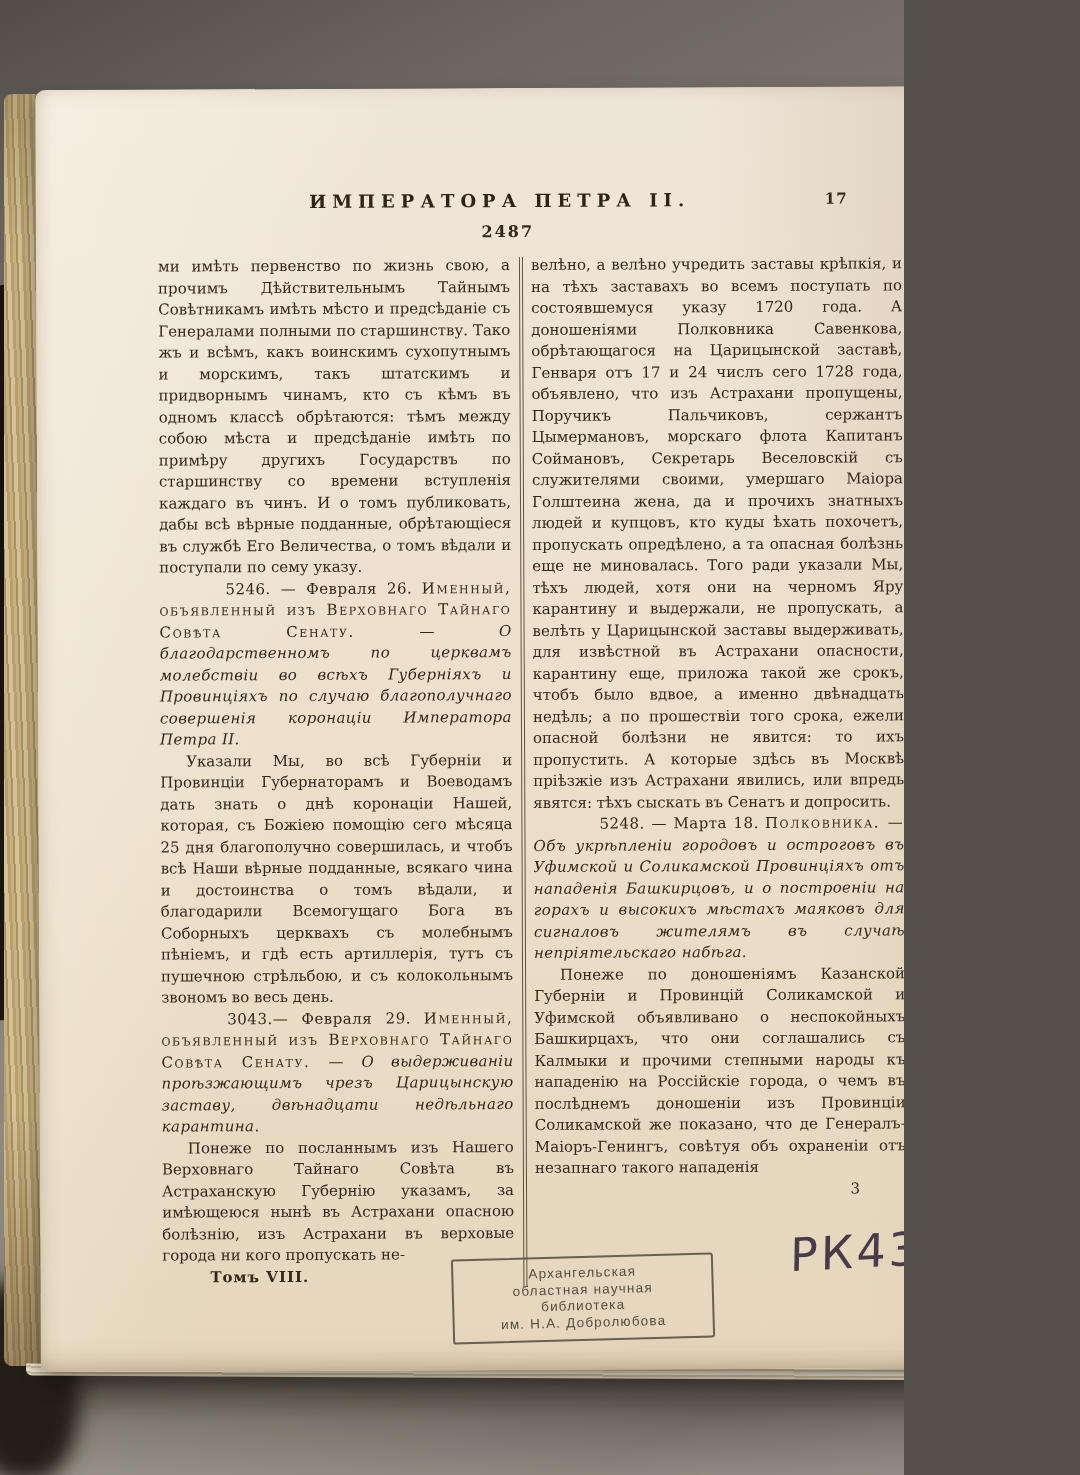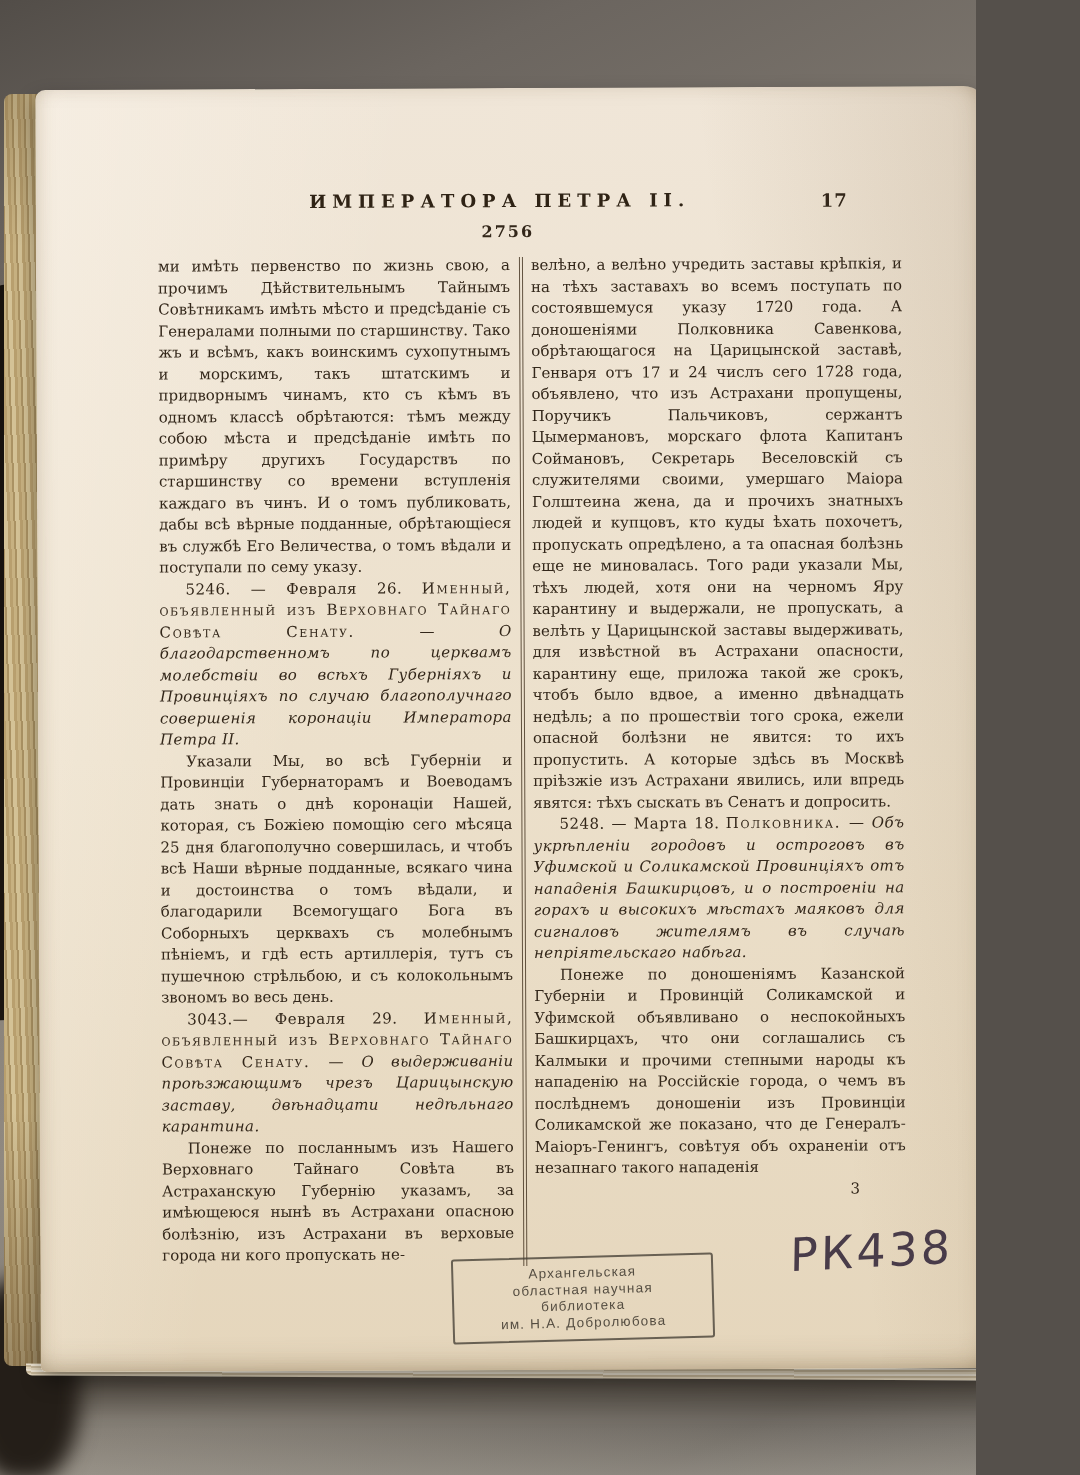--- a/index.html
+++ b/index.html
@@ -1,17 +1,17 @@
 <!DOCTYPE html>
 <html><head>
 <meta charset="utf-8">
 <style>
   html,body{margin:0;padding:0;background:#55504b;}
   .scene{
-    position:relative;width:976px;height:1475px;overflow:hidden;
+    position:relative;width:904px;height:1475px;overflow:hidden;
     background:linear-gradient(155deg,#524d48 0%,#6b655f 14%,#837c73 38%,#908980 60%,#837d74 78%,#716c65 92%,#7b766f 100%);
     font-family:"DejaVu Serif", serif;
   }
   
   .floor-shadow{position:absolute;left:0px;top:1352px;width:1020px;height:70px;
     background:linear-gradient(180deg,rgba(25,18,10,0) 0%,rgba(25,18,10,.55) 35%,rgba(25,18,10,.25) 75%,rgba(25,18,10,0) 100%);
     filter:blur(5px);}
   .floor-light{position:absolute;left:0;top:1425px;width:1080px;height:50px;
     background:linear-gradient(180deg,rgba(190,184,172,0) 0%,rgba(190,184,172,.35) 100%);}
   .dark-corner{position:absolute;left:-30px;top:1280px;width:110px;height:200px;background:#241e18;filter:blur(10px);border-radius:40%;}
@@ -41,31 +41,31 @@
     box-shadow:0 10px 20px rgba(0,0,0,.38),
       inset -16px 0 30px -18px rgba(100,75,40,.5),
       inset 0 -18px 34px -22px rgba(100,75,40,.45),
       inset 10px 0 24px -16px rgba(120,95,55,.35);
     color:#33271a;
   }
   .page-inner{position:relative;padding:102px 0 0 0;}
   .header-row{position:relative;margin:0 86px 0 122px;height:30px;}
   .running-title{position:absolute;left:50%;transform:translateX(calc(-50% - 30px));
     font-size:18px;font-weight:bold;letter-spacing:6px;white-space:nowrap;color:#2f2315;}
-  .page-number{position:absolute;right:54px;top:1px;font-size:18px;font-weight:bold;letter-spacing:1px;}
+  .page-number{position:absolute;right:54px;top:1px;font-size:15px;font-weight:bold;letter-spacing:1px;}
   .year-row{margin:2px 86px 0 122px;text-align:center;}
   .year{display:inline-block;transform:translateX(-22px);font-size:16px;font-weight:bold;letter-spacing:2px;}
   .text-block{display:flex;margin:14px 86px 0 122px;}
   .col{font-size:15px;line-height:21.5px;text-align:justify;}
   .col-left{width:352px;}
   .col-right{flex:1;}
   .divider{width:2px;margin:2px 8px 0 9px;border-left:1.5px solid rgba(62,46,28,.8);border-right:1.5px solid rgba(62,46,28,.8);}
   .col p{margin:0;text-indent:26px;}
   .col p.cont{text-indent:0;}
-  .entry-num{letter-spacing:.5px;}
+  .entry-num{letter-spacing:.5px;margin-left:40px;}
   .entry-kind{font-variant:small-caps;letter-spacing:1.6px;}
   .entry-title{font-style:italic;letter-spacing:.4px;}
   .catchword{margin:0 0 0 48px !important;text-indent:0 !important;font-weight:bold;letter-spacing:1px;text-align:left;}
   .signature-mark{text-indent:0 !important;text-align:right;padding-right:46px;}
   
   .stamp{position:absolute;left:452px;top:1256px;width:246px;
     transform:rotate(-1.6deg);
     border:2.5px solid rgba(66,60,50,.85);border-radius:3px;
     padding:7px 6px 8px 6px;text-align:center;
     font-family:"Liberation Sans", sans-serif;font-size:13.5px;line-height:16.5px;
@@ -93,39 +93,40 @@
   <div class="speck2"></div>
 
   <div class="page">
     <div class="page-inner">
 
       <div class="header-row">
         <span class="running-title">ИМПЕРАТОРА ПЕТРА II.</span>
         <span class="page-number">17</span>
       </div>
       <div class="year-row">
-        <span class="year">2756</span>
+        <span class="year">2487</span>
       </div>
 
       <div class="text-block">
 
         <div class="col col-left">
           <p class="cont">ми имѣть первенство по жизнь свою, а прочимъ Дѣйствительнымъ Тайнымъ Совѣтникамъ имѣть мѣсто и предсѣданіе съ Генералами полными по старшинству. Тако жъ и всѣмъ, какъ воинскимъ сухопутнымъ и морскимъ, такъ штатскимъ и придворнымъ чинамъ, кто съ кѣмъ въ одномъ классѣ обрѣтаются: тѣмъ между собою мѣста и предсѣданіе имѣть по примѣру другихъ Государствъ по старшинству со времени вступленія каждаго въ чинъ. И о томъ публиковать, дабы всѣ вѣрные подданные, обрѣтающіеся въ службѣ Его Величества, о томъ вѣдали и поступали по сему указу.</p>
           <p class="entry">
             <span class="entry-num">5246. — Февраля 26.</span>
             <span class="entry-kind">Именный, объявленный изъ Верховнаго Тайнаго Совѣта Сенату. —</span>
             <span class="entry-title">О благодарственномъ по церквамъ молебствіи во всѣхъ Губерніяхъ и Провинціяхъ по случаю благополучнаго совершенія коронаціи Императора Петра II.</span>
           </p>
           <p>Указали Мы, во всѣ Губерніи и Провинціи Губернаторамъ и Воеводамъ дать знать о днѣ коронаціи Нашей, которая, съ Божіею помощію сего мѣсяца 25 дня благополучно совершилась, и чтобъ всѣ Наши вѣрные подданные, всякаго чина и достоинства о томъ вѣдали, и благодарили Всемогущаго Бога въ Соборныхъ церквахъ съ молебнымъ пѣніемъ, и гдѣ есть артиллерія, тутъ съ пушечною стрѣльбою, и съ колокольнымъ звономъ во весь день.</p>
           <p class="entry">
             <span class="entry-num">3043.— Февраля 29.</span>
             <span class="entry-kind">Именный, объявленный изъ Верховнаго Тайнаго Совѣта Сенату. —</span>
             <span class="entry-title">О выдерживаніи проѣзжающимъ чрезъ Царицынскую заставу, двѣнадцати недѣльнаго карантина.</span>
           </p>
           <p>Понеже по посланнымъ изъ Нашего Верховнаго Тайнаго Совѣта въ Астраханскую Губернію указамъ, за имѣющеюся нынѣ въ Астрахани опасною болѣзнію, изъ Астрахани въ верховые города ни кого пропускать не-</p>
+          <p class="catchword">Томъ VIII.</p>
         </div>
 
         <div class="divider"></div>
 
         <div class="col col-right">
           <p class="cont">велѣно, а велѣно учредить заставы крѣпкія, и на тѣхъ заставахъ во всемъ поступать по состоявшемуся указу 1720 года. А доношеніями Полковника Савенкова, обрѣтающагося на Царицынской заставѣ, Генваря отъ 17 и 24 числъ сего 1728 года, объявлено, что изъ Астрахани пропущены, Поручикъ Пальчиковъ, сержантъ Цымермановъ, морскаго флота Капитанъ Соймановъ, Секретарь Веселовскій съ служителями своими, умершаго Маіора Голштеина жена, да и прочихъ знатныхъ людей и купцовъ, кто куды ѣхать похочетъ, пропускать опредѣлено, а та опасная болѣзнь еще не миновалась. Того ради указали Мы, тѣхъ людей, хотя они на черномъ Яру карантину и выдержали, не пропускать, а велѣть у Царицынской заставы выдерживать, для извѣстной въ Астрахани опасности, карантину еще, приложа такой же срокъ, чтобъ было вдвое, а именно двѣнадцать недѣль; а по прошествіи того срока, ежели опасной болѣзни не явится: то ихъ пропустить. А которые здѣсь въ Москвѣ пріѣзжіе изъ Астрахани явились, или впредь явятся: тѣхъ сыскать въ Сенатъ и допросить.</p>
           <p class="entry">
             <span class="entry-num">5248. — Марта 18.</span>
             <span class="entry-kind">Полковника. —</span>
             <span class="entry-title">Объ укрѣпленіи городовъ и остроговъ въ Уфимской и Соликамской Провинціяхъ отъ нападенія Башкирцовъ, и о построеніи на горахъ и высокихъ мѣстахъ маяковъ для сигналовъ жителямъ въ случаѣ непріятельскаго набѣга.</span>

